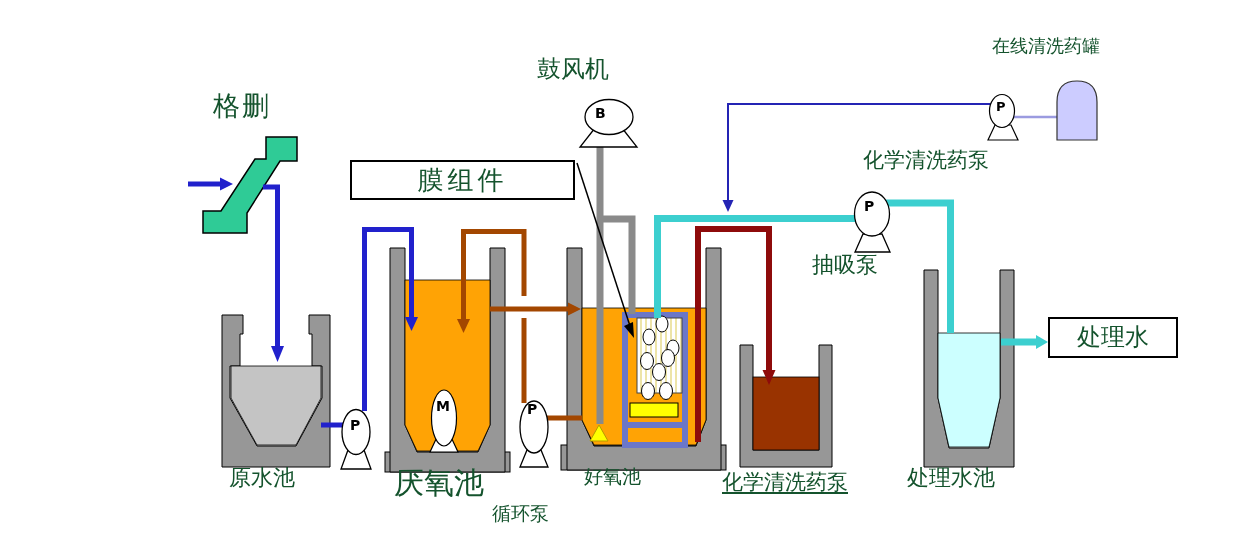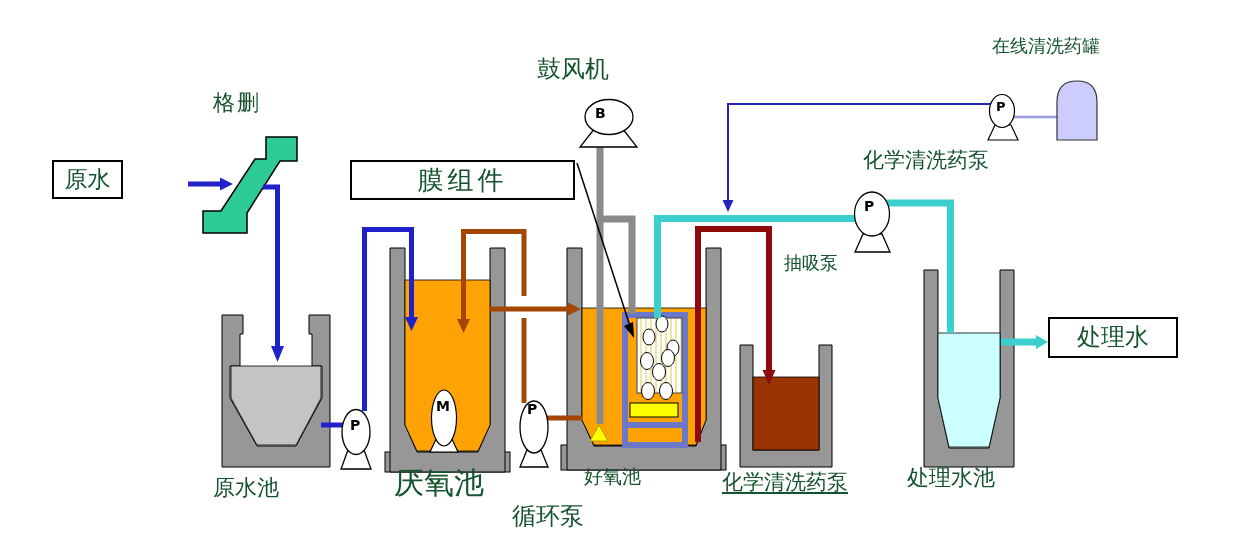--- a/index.html
+++ b/index.html
@@ -157,40 +157,37 @@
     <polygon points="430,452 458,452 451,437 437,437"></polygon>
     <ellipse cx="444" cy="418" rx="12.5" ry="28"></ellipse>
   </g>
 
   <g>
     <line x1="577" y1="163" x2="630" y2="326" stroke="#000" stroke-width="1.5"></line>
     <polygon points="634,338 633,322 624,326" fill="#000"></polygon>
   </g>
 </svg>
 
-  <div class="box" style="left:52px;top:160px;width:71px;height:39px;">
-    <span class="lbl" style="position:static;font-size:23px;">原水</span>
-  </div>
 
   <div class="box" style="left:350px;top:160px;width:225px;height:40px;">
     <span class="lbl" style="position:static;font-size:26px;letter-spacing:4px;">膜组件</span>
   </div>
 
   <div class="box" style="left:1048px;top:317px;width:130px;height:41px;">
     <span class="lbl" style="position:static;font-size:24px;">处理水</span>
   </div>
 
-  <div class="lbl" style="left:213px;top:91px;font-size:22px;letter-spacing:2px;">格删</div>
+  <div class="lbl" style="left:213px;top:91px;font-size:27px;letter-spacing:2px;">格删</div>
   <div class="lbl" style="left:537px;top:56px;font-size:24px;">鼓风机</div>
   <div class="lbl" style="left:992px;top:36px;font-size:18px;">在线清洗药罐</div>
   <div class="lbl" style="left:863px;top:149px;font-size:21px;">化学清洗药泵</div>
-  <div class="lbl" style="left:784px;top:253px;font-size:18px;">抽吸泵</div>
-  <div class="lbl" style="left:512px;top:503px;font-size:24px;">循环泵</div>
+  <div class="lbl" style="left:812px;top:253px;font-size:22px;">抽吸泵</div>
+  <div class="lbl" style="left:492px;top:503px;font-size:19px;">循环泵</div>
 
-  <div class="lbl" style="left:213px;top:466px;font-size:22px;margin-top:10px;">原水池</div>
+  <div class="lbl" style="left:229px;top:466px;font-size:22px;">原水池</div>
   <div class="lbl" style="left:394px;top:466px;font-size:30px;">厌氧池</div>
   <div class="lbl" style="left:584px;top:466px;font-size:19px;">好氧池</div>
   <div class="lbl u" style="left:722px;top:471px;font-size:21px;">化学清洗药泵</div>
   <div class="lbl" style="left:907px;top:466px;font-size:22px;">处理水池</div>
 
   <span class="mark" style="left:595px;top:105px;font-size:14px;">B</span>
   <span class="mark" style="left:436px;top:398px;font-size:14px;">M</span>
   <span class="mark" style="left:350px;top:417px;font-size:14px;">P</span>
   <span class="mark" style="left:527px;top:401px;font-size:14px;">P</span>
   <span class="mark" style="left:864px;top:198px;font-size:14px;">P</span>

